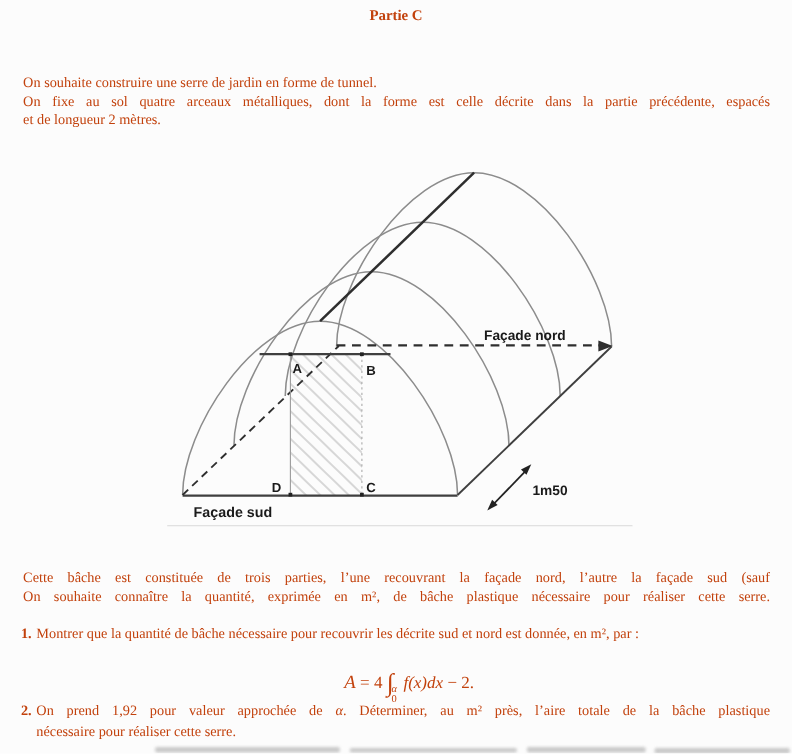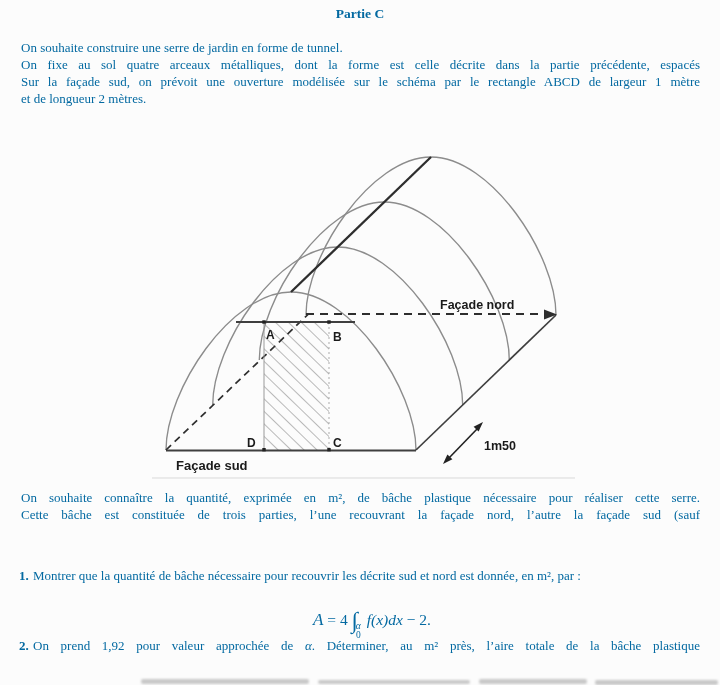--- a/index.html
+++ b/index.html
@@ -1,26 +1,26 @@
 <!DOCTYPE html>
 <html><head>
 <meta charset="utf-8">
 <style>
   html,body{margin:0;padding:0;}
   .screen{
     position:relative;width:720px;height:685px;
     background:#fcfcfc;overflow:hidden;
     font-family:"Liberation Serif","DejaVu Serif",serif;
-    color:#0369a1;
+    color:#c2410c;
   }
   .doc-title{
     position:absolute;top:6px;left:0;width:720px;
     text-align:center;font-weight:bold;font-size:13.5px;
   }
-  .para{position:absolute;left:21px;width:679px;}
+  .para{position:absolute;left:21px;width:679px;margin-top:27px;}
   .line{height:17px;line-height:17px;font-size:13px;overflow:hidden;}
   .just{text-align:justify;text-align-last:justify;}
   #para1{top:39px;}
   #para2{top:489px;}
   .qitem{position:absolute;left:21px;width:679px;}
   #q1{top:567px;}
   #q2{top:636px;}
   .qnum{position:absolute;left:-2px;top:0;font-weight:bold;font-size:13px;line-height:17px;}
   .qbody{padding-left:12px;}
   #q2 .line{height:19px;line-height:19px;}
@@ -43,21 +43,20 @@
 </head>
 <body>
 
 <div class="screen">
 
   <div class="doc-title">Partie C</div>
 
   <div class="para" id="para1">
     <div class="line">On souhaite construire une serre de jardin en forme de tunnel.</div>
     <div class="line just">On fixe au sol quatre arceaux métalliques, dont la forme est celle décrite dans la partie précédente, espacés</div>
-    <div class="line just">Sur la façade sud, on prévoit une ouverture modélisée sur le schéma par le rectangle ABCD de largeur 1 mètre</div>
     <div class="line">et de longueur 2 mètres.</div>
   </div>
 
   <div class="figure-wrap">
     <svg width="430" height="335" viewBox="150 148 430 335">
       <defs>
         <pattern id="hatch" patternUnits="userSpaceOnUse" width="9" height="9" patternTransform="rotate(-46)">
           <line x1="4.5" y1="-1" x2="4.5" y2="10" stroke="#b9b9b9" stroke-width="1"></line>
         </pattern>
       </defs>
@@ -95,22 +94,22 @@
       <text x="176" y="470" font-family="Liberation Sans, DejaVu Sans, sans-serif" font-size="13" font-weight="bold" fill="#1a1a1a">Façade sud</text>
       <text x="484" y="450" font-family="Liberation Sans, DejaVu Sans, sans-serif" font-size="12.5" font-weight="bold" fill="#1a1a1a">1m50</text>
       <text x="266" y="339" font-family="Liberation Sans, DejaVu Sans, sans-serif" font-size="12" font-weight="bold" fill="#1a1a1a">A</text>
       <text x="333" y="341" font-family="Liberation Sans, DejaVu Sans, sans-serif" font-size="12" font-weight="bold" fill="#1a1a1a">B</text>
       <text x="333" y="447" font-family="Liberation Sans, DejaVu Sans, sans-serif" font-size="12" font-weight="bold" fill="#1a1a1a">C</text>
       <text x="247" y="447" font-family="Liberation Sans, DejaVu Sans, sans-serif" font-size="12" font-weight="bold" fill="#1a1a1a">D</text>
     </svg>
   </div>
 
   <div class="para" id="para2">
+    <div class="line just">Cette bâche est constituée de trois parties, l’une recouvrant la façade nord, l’autre la façade sud (sauf</div>
     <div class="line just">On souhaite connaître la quantité, exprimée en m², de bâche plastique nécessaire pour réaliser cette serre.</div>
-    <div class="line just">Cette bâche est constituée de trois parties, l’une recouvrant la façade nord, l’autre la façade sud (sauf</div>
   </div>
 
   <div class="qitem" id="q1">
     <span class="qnum">1.</span>
     <div class="qbody">
       <div class="line">Montrer que la quantité de bâche nécessaire pour recouvrir les décrite sud et nord est donnée, en m², par :</div>
     </div>
   </div>
 
   <div class="formula-row math">
@@ -121,20 +120,21 @@
         <span class="lim-b">0</span>
       </span>
     <i>f(x)dx</i>
     <span>− 2.</span>
   </div>
 
   <div class="qitem" id="q2">
     <span class="qnum">2.</span>
     <div class="qbody">
       <div class="line just"><span>On prend 1,92 pour valeur approchée de </span><i>α</i><span>. Déterminer, au m² près, l’aire totale de la bâche plastique</span></div>
+      <div class="line">nécessaire pour réaliser cette serre.</div>
     </div>
   </div>
 
   <div class="cutoff">
     <span style="left:141px;width:168px;height:5px;"></span>
     <span style="left:318px;width:152px;height:4px;top:1px;"></span>
     <span style="left:479px;width:108px;height:5px;"></span>
     <span style="left:595px;width:123px;height:5px;top:1px;"></span>
   </div>
 

